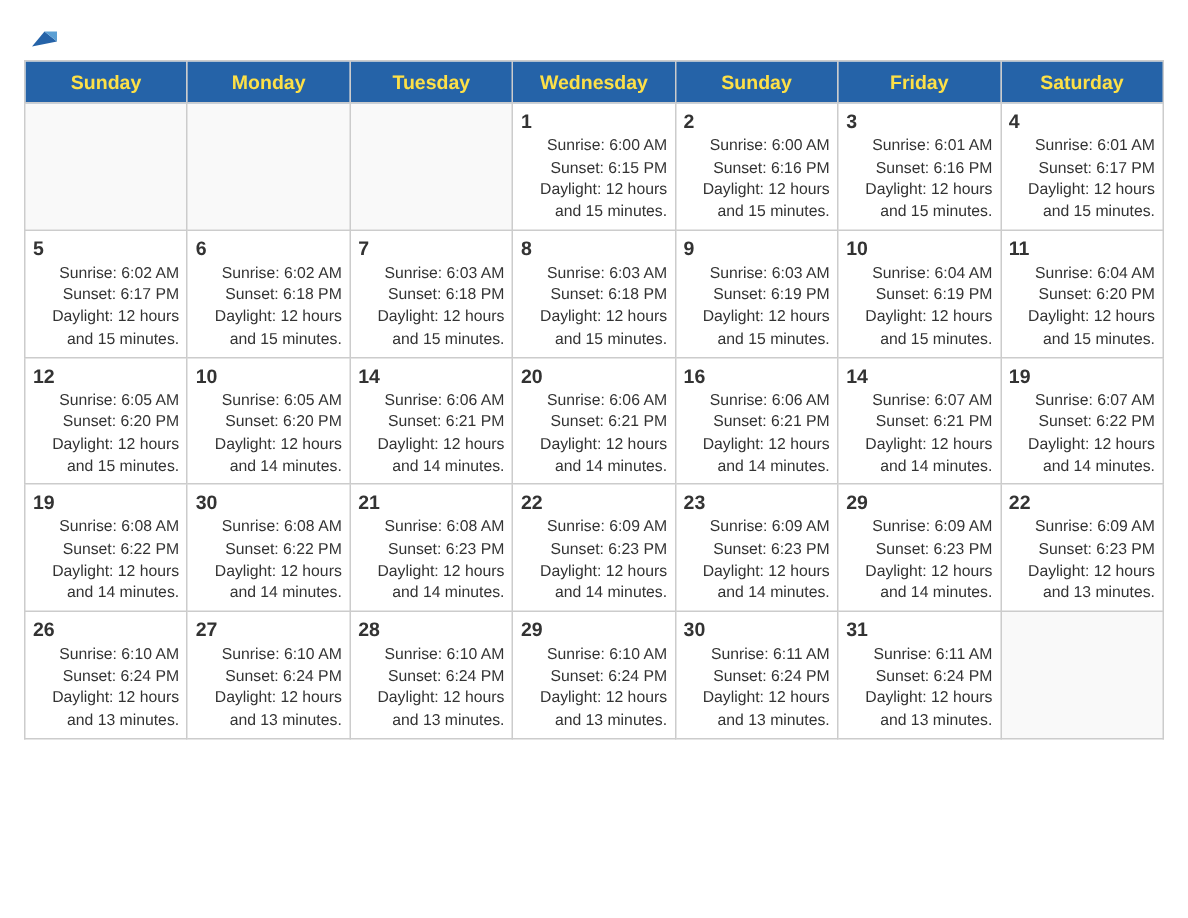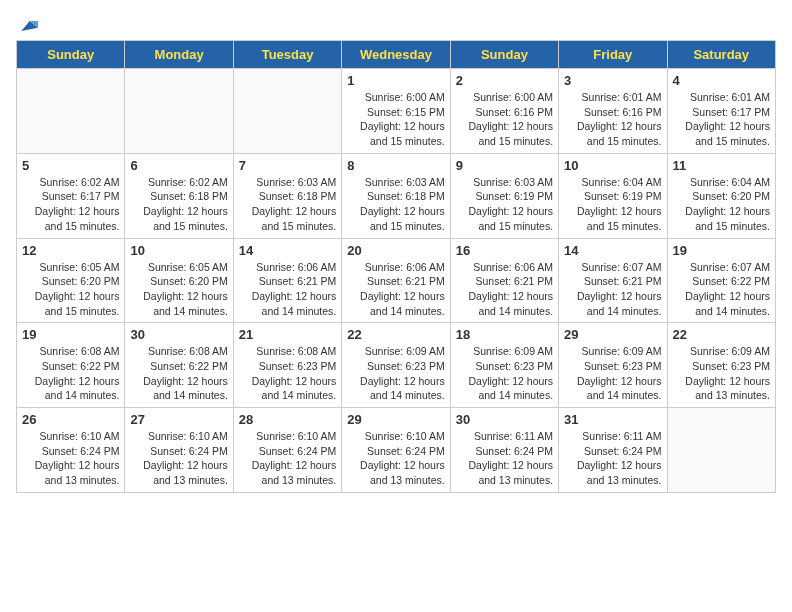--- a/index.html
+++ b/index.html
@@ -282,21 +282,21 @@
 and 14 minutes.</div>
         </td>
         <td>
           <span class="day-number">22</span>
           <div class="day-info" style="white-space: pre-line;">Sunrise: 6:09 AM
 Sunset: 6:23 PM
 Daylight: 12 hours
 and 14 minutes.</div>
         </td>
         <td>
-          <span class="day-number">18</span>
+          <span class="day-number">23</span>
           <div class="day-info" style="white-space: pre-line;">Sunrise: 6:09 AM
 Sunset: 6:23 PM
 Daylight: 12 hours
 and 14 minutes.</div>
         </td>
         <td>
           <span class="day-number">29</span>
           <div class="day-info" style="white-space: pre-line;">Sunrise: 6:09 AM
 Sunset: 6:23 PM
 Daylight: 12 hours

